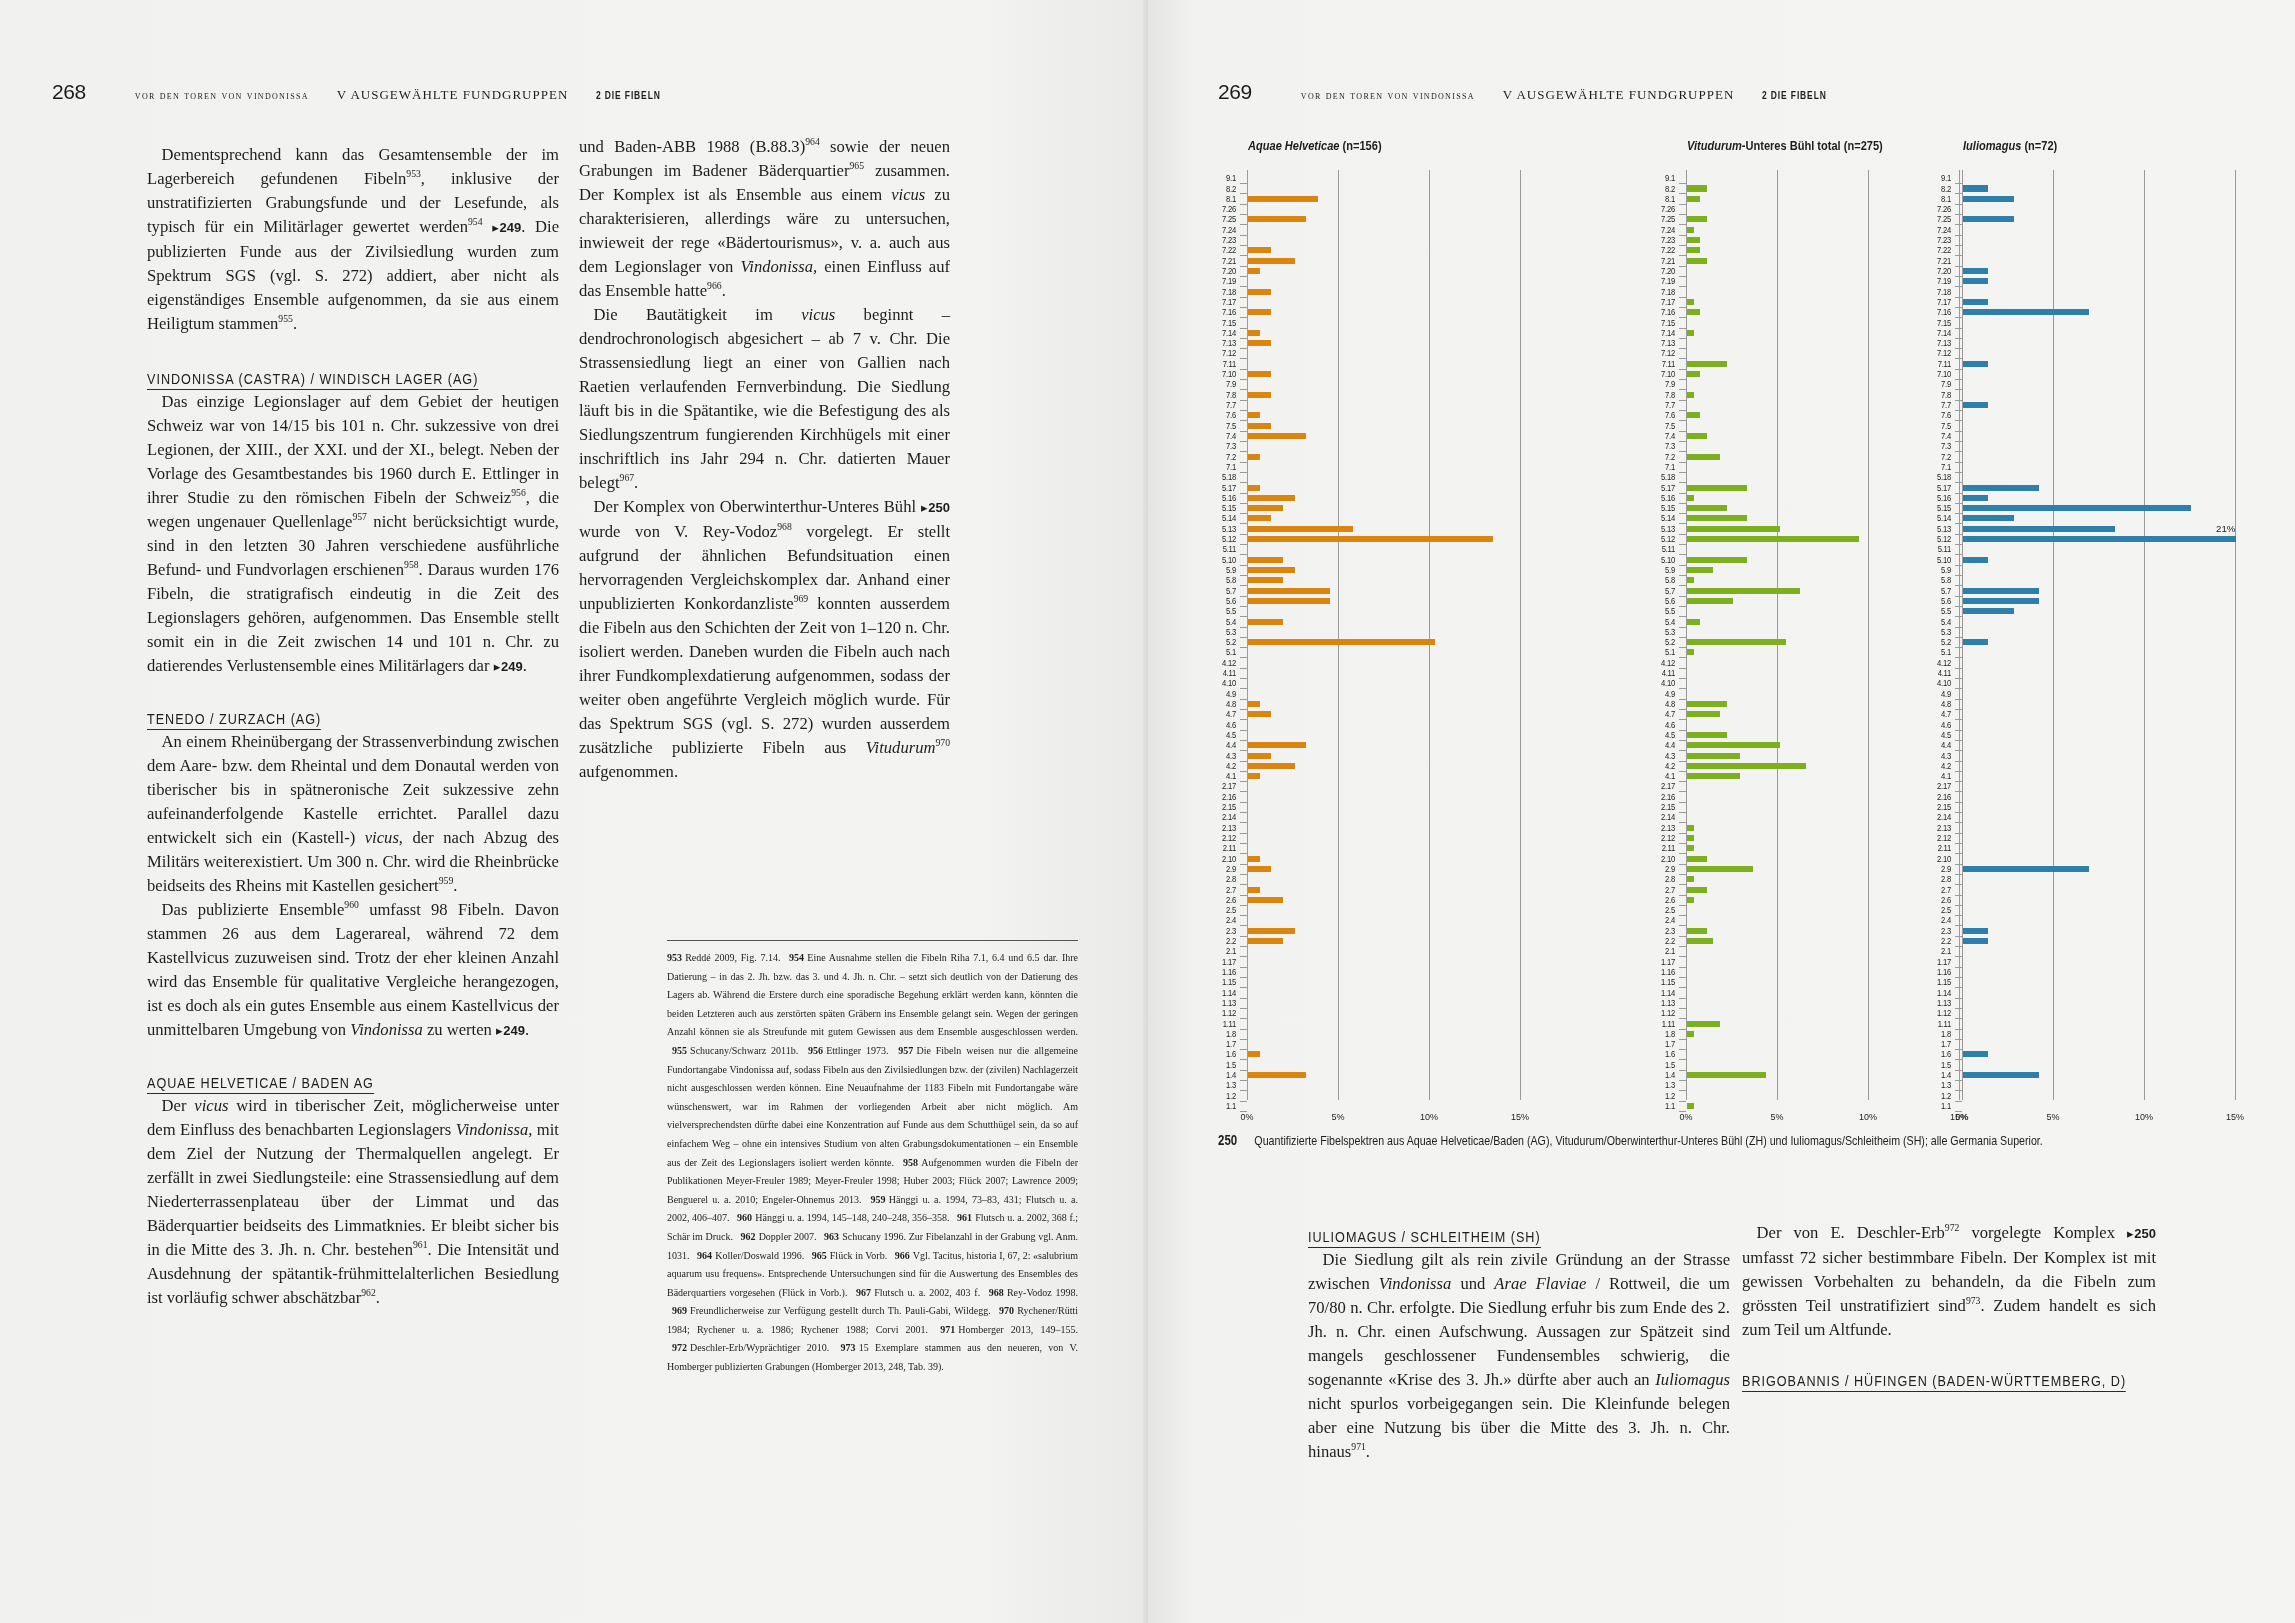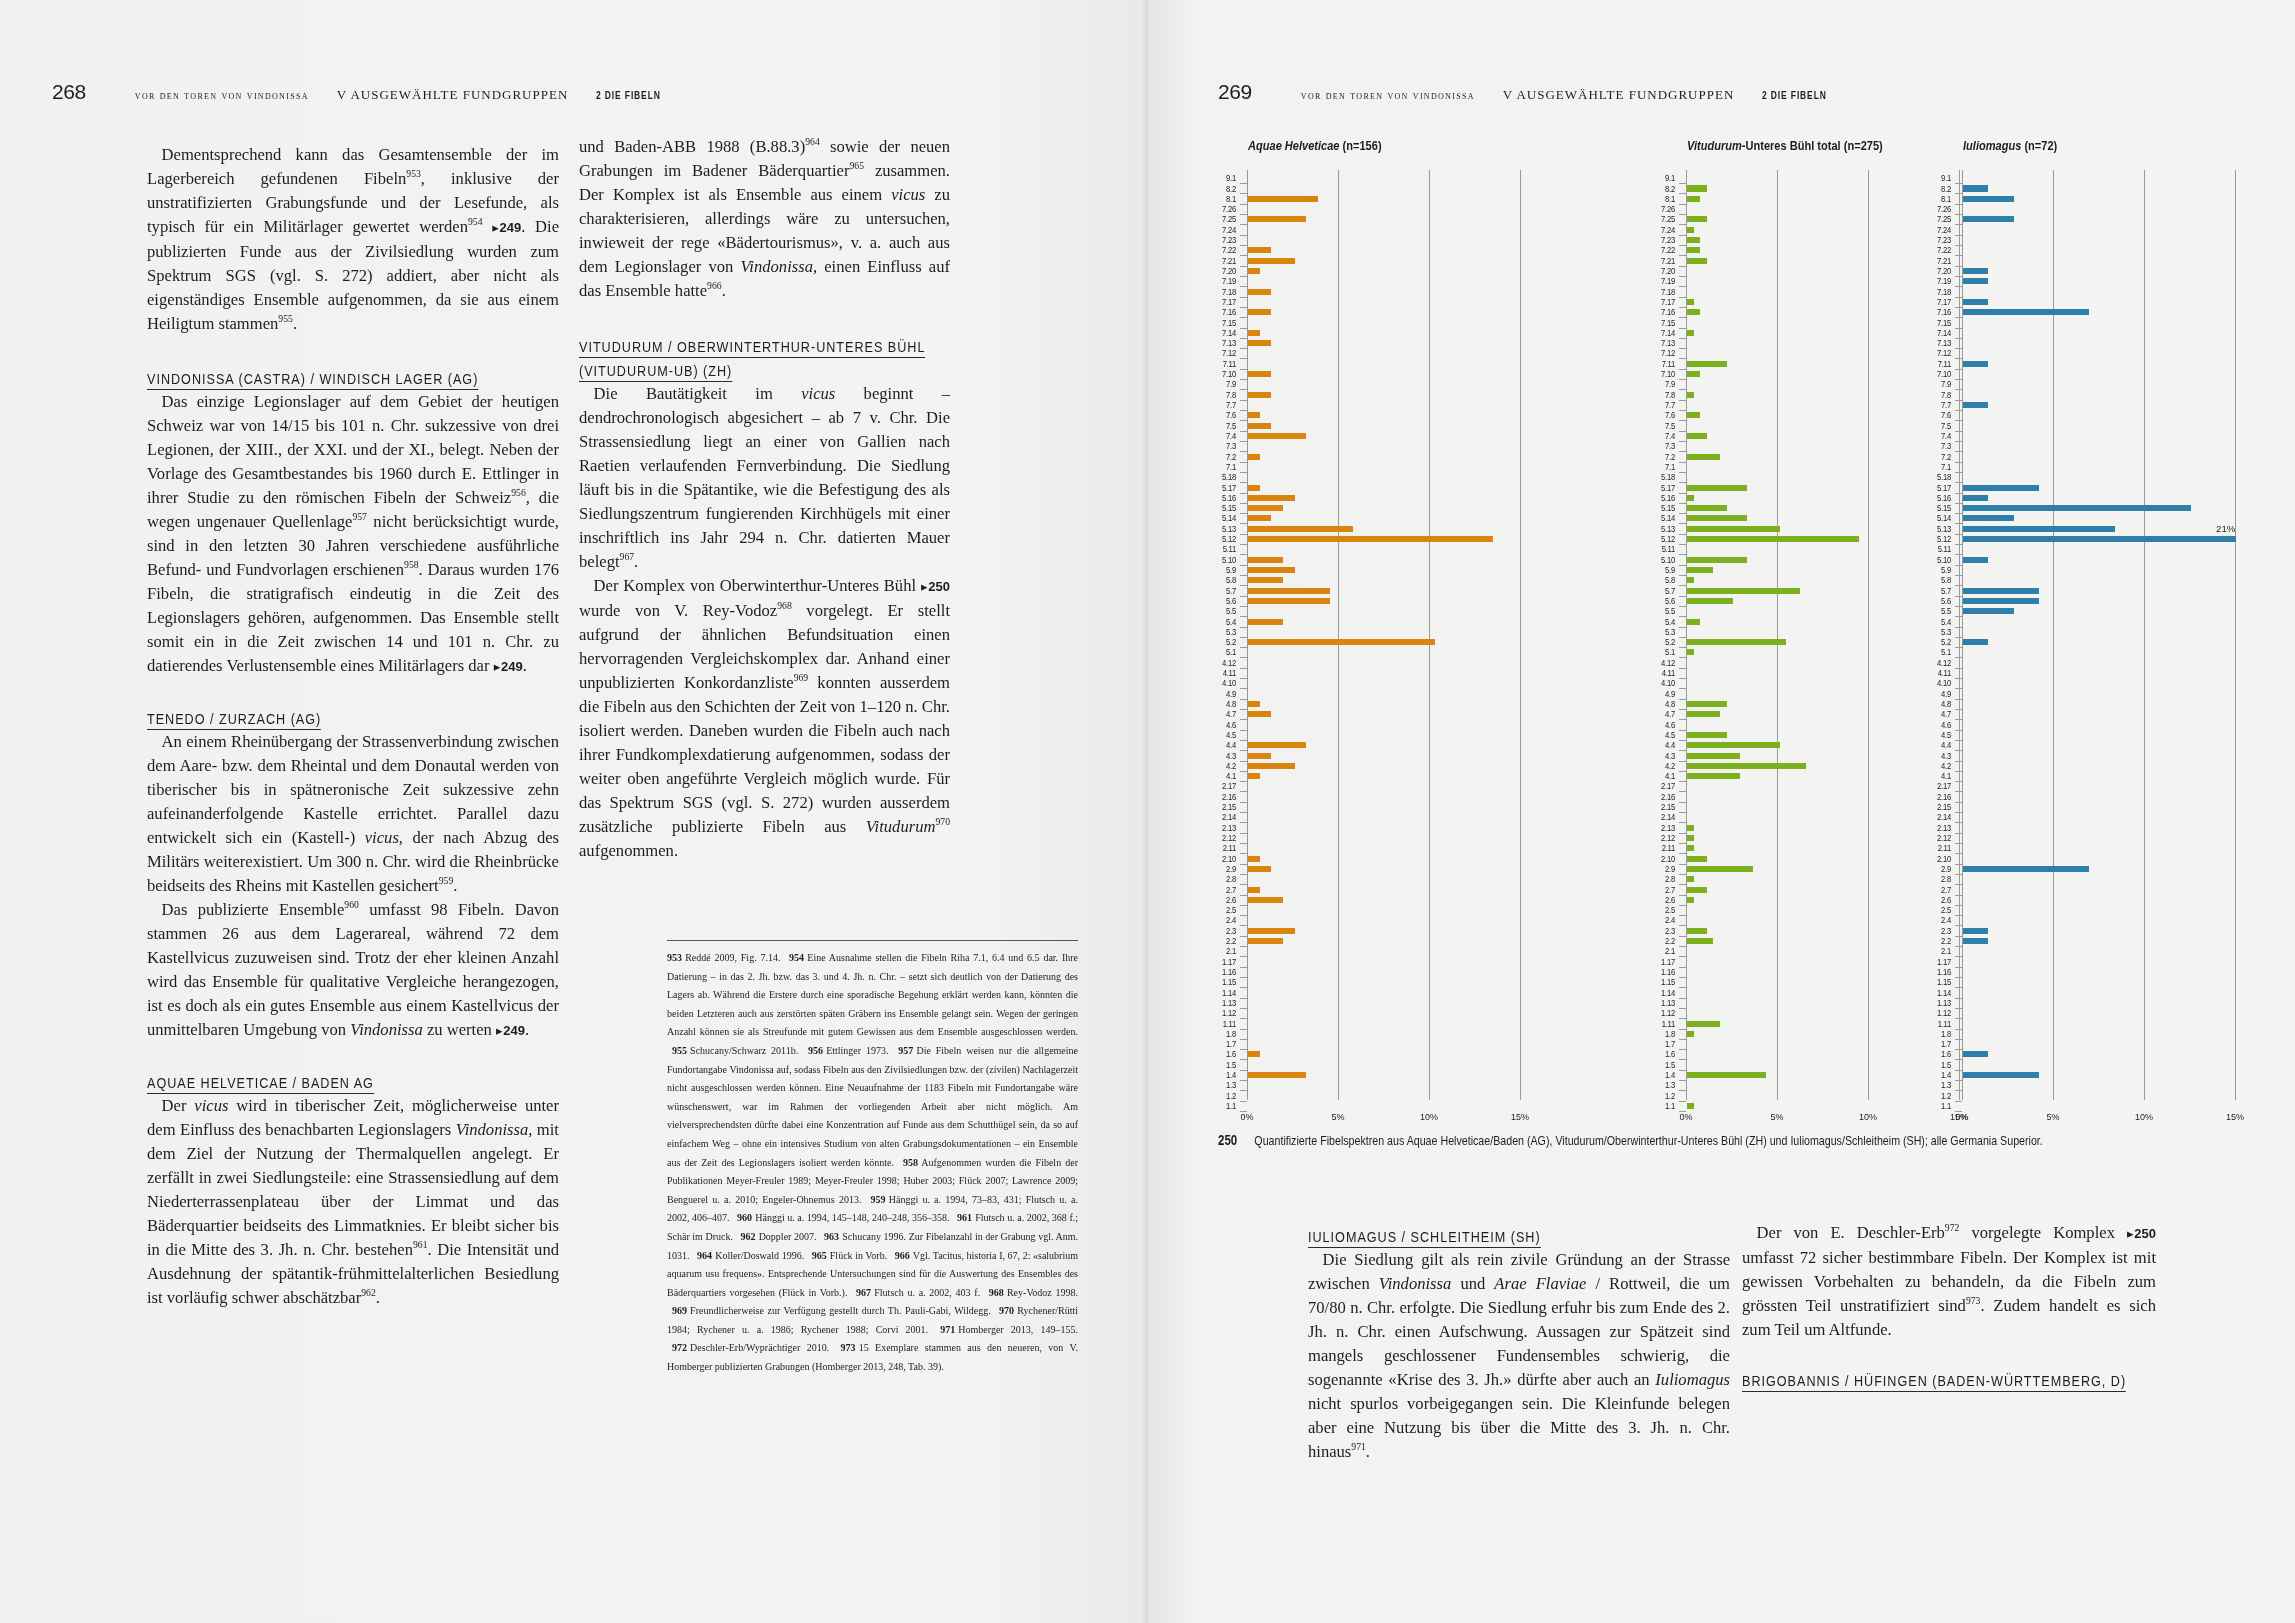--- a/index.html
+++ b/index.html
@@ -78,24 +78,20 @@
     <p><span>An einem Rheinübergang der Strassenverbindung zwischen dem Aare- bzw. dem Rheintal und dem Donautal werden von tiberischer bis in spätneronische Zeit sukzessive zehn aufeinanderfolgende Kastelle errichtet. Parallel dazu entwickelt sich ein (Kastell-) </span><i>vicus</i><span>, der nach Abzug des Militärs weiterexistiert. Um 300 n. Chr. wird die Rheinbrücke beidseits des Rheins mit Kastellen gesichert</span><sup>959</sup><span>.</span></p>
     <p><span>Das publizierte Ensemble</span><sup>960</sup><span> umfasst 98 Fibeln. Davon stammen 26 aus dem Lagerareal, während 72 dem Kastellvicus zuzuweisen sind. Trotz der eher kleinen Anzahl wird das Ensemble für qualitative Vergleiche herangezogen, ist es doch als ein gutes Ensemble aus einem Kastellvicus der unmittelbaren Umgebung von </span><i>Vindonissa</i><span> zu werten </span><span class="ref">249</span><span>.</span></p>
 
     <div class="section-head-wrap" style="margin-top:29px;"><span class="section-head">Aquae Helveticae / Baden AG</span></div>
     <p><span>Der </span><i>vicus</i><span> wird in tiberischer Zeit, möglicherweise unter dem Einfluss des benachbarten Legionslagers </span><i>Vindonissa</i><span>, mit dem Ziel der Nutzung der Thermalquellen angelegt. Er zerfällt in zwei Siedlungsteile: eine Strassensiedlung auf dem Niederterrassenplateau über der Limmat und das Bäderquartier beidseits des Limmatknies. Er bleibt sicher bis in die Mitte des 3. Jh. n. Chr. bestehen</span><sup>961</sup><span>. Die Intensität und Ausdehnung der spätantik-frühmittelalterlichen Besiedlung ist vorläufig schwer abschätzbar</span><sup>962</sup><span>.</span></p>
   </div>
 
   <div class="col" style="left:579px; top:135px; width:371px;">
     <p class="noindent"><span>und Baden-ABB 1988 (B.88.3)</span><sup>964</sup><span> sowie der neuen Grabungen im Badener Bäderquartier</span><sup>965</sup><span> zusammen. Der Komplex ist als Ensemble aus einem </span><i>vicus</i><span> zu charakterisieren, allerdings wäre zu untersuchen, inwieweit der rege «Bädertourismus», v. a. auch aus dem Legionslager von </span><i>Vindonissa,</i><span> einen Einfluss auf das Ensemble hatte</span><sup>966</sup><span>.</span></p>
 
-    <div class="section-head-wrap" style="margin-top:32px; line-height:23.5px;">
-      <span class="section-head">Vitudurum / Oberwinterthur-Unteres Bühl</span><br>
-      <span class="section-head">(Vitudurum-UB) (ZH)</span>
-    </div>
     <p><span>Die Bautätigkeit im </span><i>vicus</i><span> beginnt – dendrochronologisch abgesichert – ab 7 v. Chr. Die Strassensiedlung liegt an einer von Gallien nach Raetien verlaufenden Fernverbindung. Die Siedlung läuft bis in die Spätantike, wie die Befestigung des als Siedlungszentrum fungierenden Kirchhügels mit einer inschriftlich ins Jahr 294 n. Chr. datierten Mauer belegt</span><sup>967</sup><span>.</span></p>
     <p><span>Der Komplex von Oberwinterthur-Unteres Bühl </span><span class="ref">250</span><span> wurde von V. Rey-Vodoz</span><sup>968</sup><span> vorgelegt. Er stellt aufgrund der ähnlichen Befundsituation einen hervorragenden Vergleichskomplex dar. Anhand einer unpublizierten Konkordanzliste</span><sup>969</sup><span> konnten ausserdem die Fibeln aus den Schichten der Zeit von 1–120 n. Chr. isoliert werden. Daneben wurden die Fibeln auch nach ihrer Fundkomplexdatierung aufgenommen, sodass der weiter oben angeführte Vergleich möglich wurde. Für das Spektrum SGS (vgl. S. 272) wurden ausserdem zusätzliche publizierte Fibeln aus </span><i>Vitudurum</i><sup>970</sup><span> aufgenommen.</span></p>
   </div>
 
   <div class="footnotes" id="footnotes"><span class="fn"><span class="fn-num">953</span><span>Reddé 2009, Fig. 7.14. </span></span><span class="fn"><span class="fn-num">954</span><span>Eine Ausnahme stellen die Fibeln Riha 7.1, 6.4 und 6.5 dar. Ihre Datierung – in das 2. Jh. bzw. das 3. und 4. Jh. n. Chr. – setzt sich deutlich von der Datierung des Lagers ab. Während die Erstere durch eine sporadische Begehung erklärt werden kann, könnten die beiden Letzteren auch aus zerstörten späten Gräbern ins Ensemble gelangt sein. Wegen der geringen Anzahl können sie als Streufunde mit gutem Gewissen aus dem Ensemble ausgeschlossen werden. </span></span><span class="fn"><span class="fn-num">955</span><span>Schucany/Schwarz 2011b. </span></span><span class="fn"><span class="fn-num">956</span><span>Ettlinger 1973. </span></span><span class="fn"><span class="fn-num">957</span><span>Die Fibeln weisen nur die allgemeine Fundortangabe Vindonissa auf, sodass Fibeln aus den Zivilsiedlungen bzw. der (zivilen) Nachlagerzeit nicht ausgeschlossen werden können. Eine Neuaufnahme der 1183 Fibeln mit Fundortangabe wäre wünschenswert, war im Rahmen der vorliegenden Arbeit aber nicht möglich. Am vielversprechendsten dürfte dabei eine Konzentration auf Funde aus dem Schutthügel sein, da so auf einfachem Weg – ohne ein intensives Studium von alten Grabungsdokumentationen – ein Ensemble aus der Zeit des Legionslagers isoliert werden könnte. </span></span><span class="fn"><span class="fn-num">958</span><span>Aufgenommen wurden die Fibeln der Publikationen Meyer-Freuler 1989; Meyer-Freuler 1998; Huber 2003; Flück 2007; Lawrence 2009; Benguerel u. a. 2010; Engeler-Ohnemus 2013. </span></span><span class="fn"><span class="fn-num">959</span><span>Hänggi u. a. 1994, 73–83, 431; Flutsch u. a. 2002, 406–407. </span></span><span class="fn"><span class="fn-num">960</span><span>Hänggi u. a. 1994, 145–148, 240–248, 356–358. </span></span><span class="fn"><span class="fn-num">961</span><span>Flutsch u. a. 2002, 368 f.; Schär im Druck. </span></span><span class="fn"><span class="fn-num">962</span><span>Doppler 2007. </span></span><span class="fn"><span class="fn-num">963</span><span>Schucany 1996. Zur Fibelanzahl in der Grabung vgl. Anm. 1031. </span></span><span class="fn"><span class="fn-num">964</span><span>Koller/Doswald 1996. </span></span><span class="fn"><span class="fn-num">965</span><span>Flück in Vorb. </span></span><span class="fn"><span class="fn-num">966</span><span>Vgl. Tacitus, historia I, 67, 2: «salubrium aquarum usu frequens». Entsprechende Untersuchungen sind für die Auswertung des Ensembles des Bäderquartiers vorgesehen (Flück in Vorb.). </span></span><span class="fn"><span class="fn-num">967</span><span>Flutsch u. a. 2002, 403 f. </span></span><span class="fn"><span class="fn-num">968</span><span>Rey-Vodoz 1998. </span></span><span class="fn"><span class="fn-num">969</span><span>Freundlicherweise zur Verfügung gestellt durch Th. Pauli-Gabi, Wildegg. </span></span><span class="fn"><span class="fn-num">970</span><span>Rychener/Rütti 1984; Rychener u. a. 1986; Rychener 1988; Corvi 2001. </span></span><span class="fn"><span class="fn-num">971</span><span>Homberger 2013, 149–155. </span></span><span class="fn"><span class="fn-num">972</span><span>Deschler-Erb/Wyprächtiger 2010. </span></span><span class="fn"><span class="fn-num">973</span><span>15 Exemplare stammen aus den neueren, von V. Homberger publizierten Grabungen (Homberger 2013, 248, Tab. 39). </span></span></div>
 </div>
 
 <div class="gutter"></div>
 
 <div class="page page-right">

